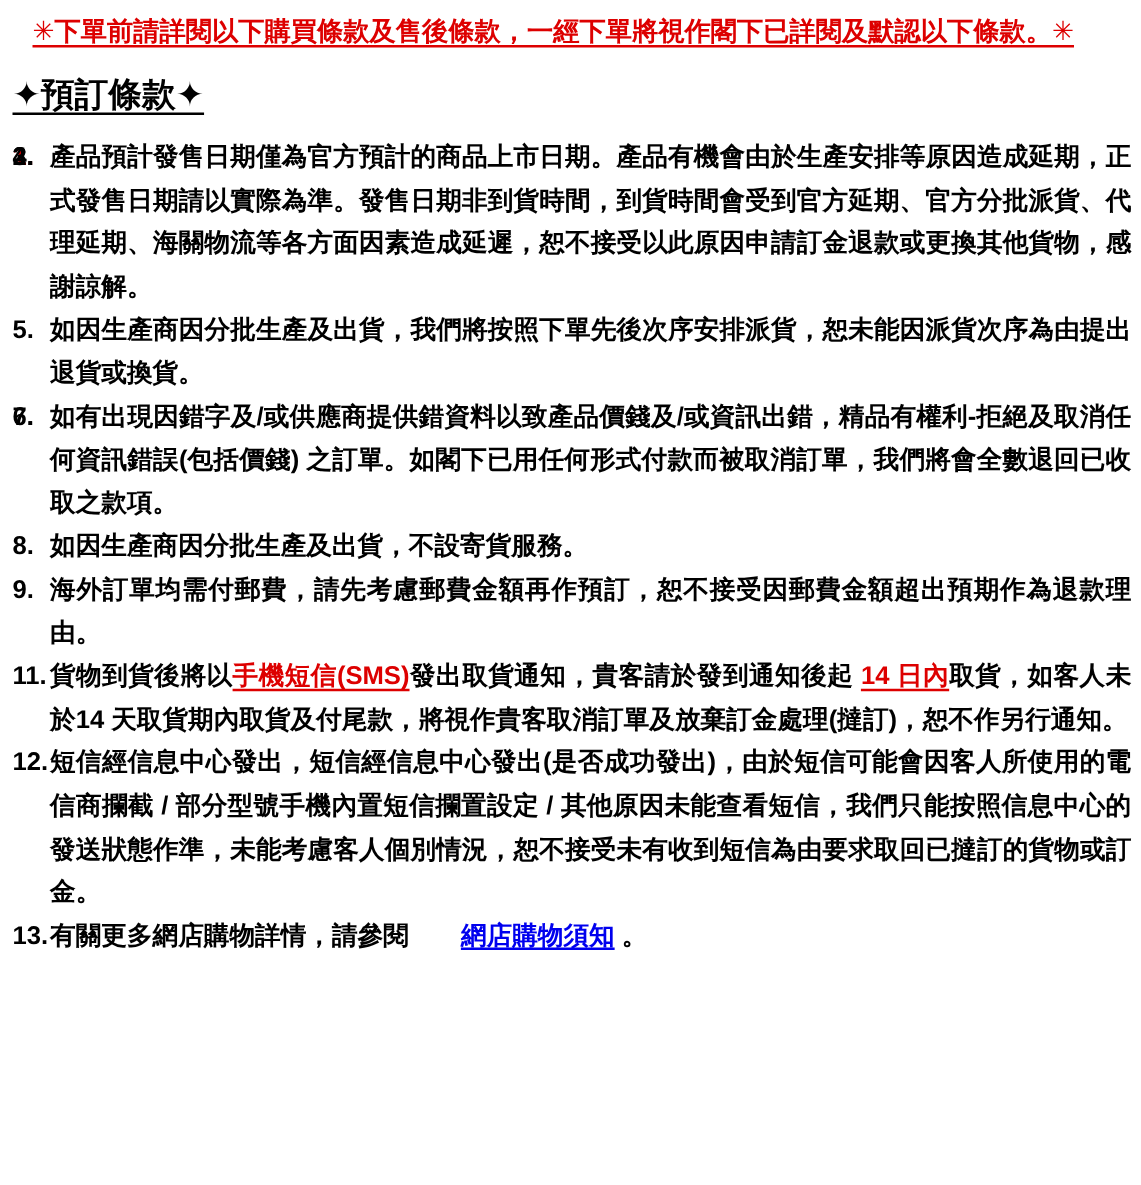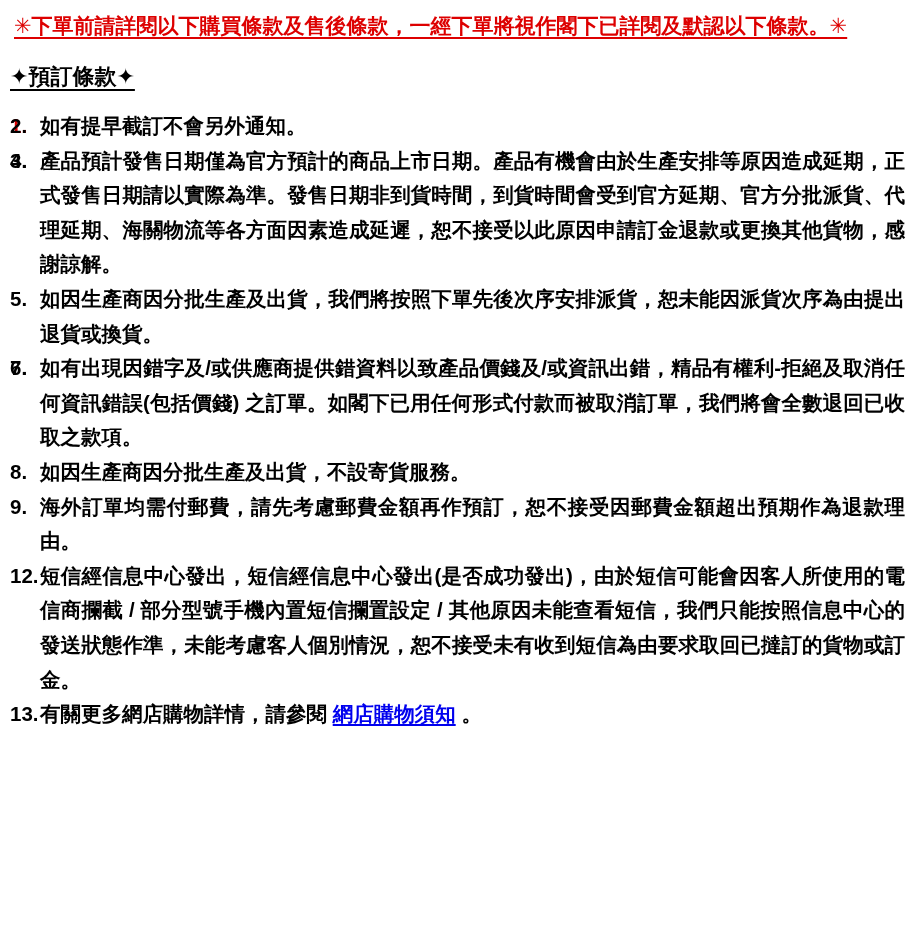--- a/index.html
+++ b/index.html
@@ -16,33 +16,33 @@
     width: 913px;
     min-height: 948px;
     box-sizing: border-box;
     padding: 10px 8px 10px 10px;
     font-family: "Liberation Sans", "DejaVu Sans", sans-serif;
     font-weight: 700;
     color: var(--ink);
     -webkit-font-smoothing: antialiased;
   }
   .notice {
-    margin: 2px 0 0 4px;
+    margin: 2px 0 0 16px;
     font-size: 21px;
     line-height: 27px;
     color: var(--red);
   }
   .notice .u {
     text-decoration: underline;
     text-decoration-thickness: 2px;
     text-underline-offset: 4px;
   }
   .section-heading {
     margin: 24px 0 0 0;
-    font-size: 22px;
+    font-size: 27px;
     line-height: 27px;
     color: var(--ink);
   }
   .section-heading .u {
     text-decoration: underline;
     text-decoration-thickness: 2px;
     text-underline-offset: 5px;
   }
   ol.terms {
     list-style: none;
@@ -70,38 +70,40 @@
     text-decoration: underline;
     text-decoration-thickness: 2px;
     text-underline-offset: 4px;
   }
   .seg-link {
     color: var(--blue);
     text-decoration: underline;
     text-decoration-thickness: 2px;
     text-underline-offset: 3px;
     cursor: pointer;
+    margin-left: 36px;
   }
 </style>
 </head>
 <body>
 
 <p class="notice">
   <span class="u">✳下單前請詳閱以下購買條款及售後條款，一經下單將視作閣下已詳閱及默認以下條款。✳</span>
 </p>
 
 <p class="section-heading">
   <span class="u">✦預訂條款✦</span>
 </p>
 
 <ol class="terms">
     <li class="term"><span class="term-number red">1.</span></li>
-    <li class="term"><span class="term-number">2.</span><span class="seg-normal">如有提早截訂不會另外通知。</span></li>
+    <li class="term"><span class="term-number">2.</span></li>
     <li class="term"><span class="term-number">3.</span></li>
     <li class="term"><span class="term-number">4.</span><span class="seg-normal">產品預計發售日期僅為官方預計的商品上市日期。產品有機會由於生產安排等原因造成延期，正式發售日期請以實際為準。發售日期非到貨時間，到貨時間會受到官方延期、官方分批派貨、代理延期、海關物流等各方面因素造成延遲，恕不接受以此原因申請訂金退款或更換其他貨物，感謝諒解。</span></li>
     <li class="term"><span class="term-number">5.</span><span class="seg-normal">如因生產商因分批生產及出貨，我們將按照下單先後次序安排派貨，恕未能因派貨次序為由提出退貨或換貨。</span></li>
     <li class="term"><span class="term-number">6.</span></li>
     <li class="term"><span class="term-number">7.</span><span class="seg-normal">如有出現因錯字及/或供應商提供錯資料以致產品價錢及/或資訊出錯，精品有權利-拒絕及取消任何資訊錯誤(包括價錢) 之訂單。如閣下已用任何形式付款而被取消訂單，我們將會全數退回已收取之款項。</span></li>
     <li class="term"><span class="term-number">8.</span><span class="seg-normal">如因生產商因分批生產及出貨，不設寄貨服務。</span></li>
     <li class="term"><span class="term-number">9.</span><span class="seg-normal">海外訂單均需付郵費，請先考慮郵費金額再作預訂，恕不接受因郵費金額超出預期作為退款理由。</span></li>
+    <li class="term"><span class="term-number">11.</span><span class="seg-normal">貨物到貨後將以</span><span class="seg-red-underline">手機短信(SMS)</span><span class="seg-normal">發出取貨通知，貴客請於發到通知後起 </span><span class="seg-red-underline">14 日內</span><span class="seg-normal">取貨，如客人未於14 天取貨期內取貨及付尾款，將視作貴客取消訂單及放棄訂金處理(撻訂)，恕不作另行通知。</span></li>
     <li class="term"><span class="term-number">12.</span><span class="seg-normal">短信經信息中心發出，短信經信息中心發出(是否成功發出)，由於短信可能會因客人所使用的電信商攔截 / 部分型號手機內置短信攔置設定 / 其他原因未能查看短信，我們只能按照信息中心的發送狀態作準，未能考慮客人個別情況，恕不接受未有收到短信為由要求取回已撻訂的貨物或訂金。</span></li>
     <li class="term"><span class="term-number">13.</span><span class="seg-normal">有關更多網店購物詳情，請參閱 </span><span class="seg-link">網店購物須知</span><span class="seg-normal"> 。</span></li>
   </ol>
 
 </body></html>

